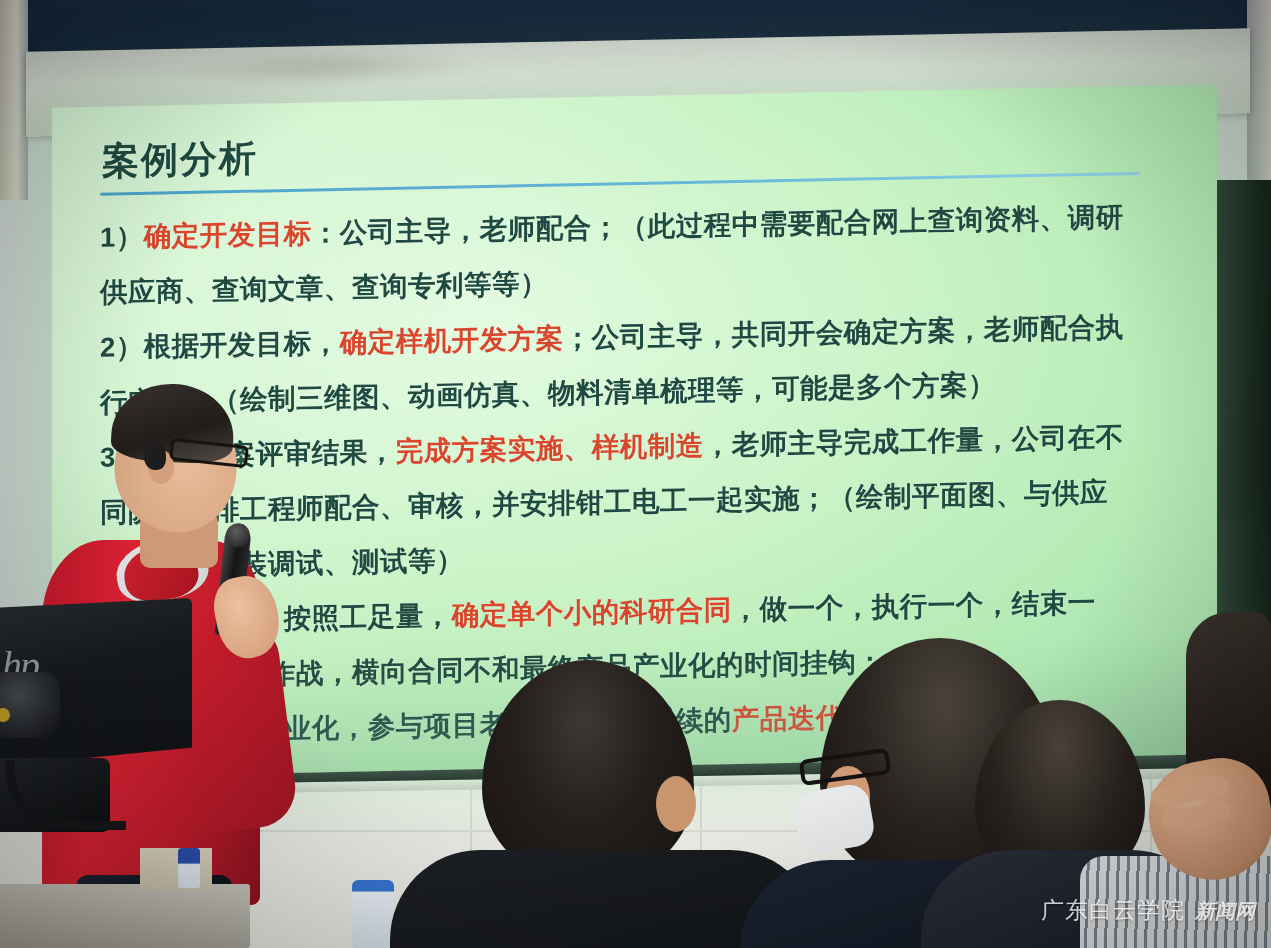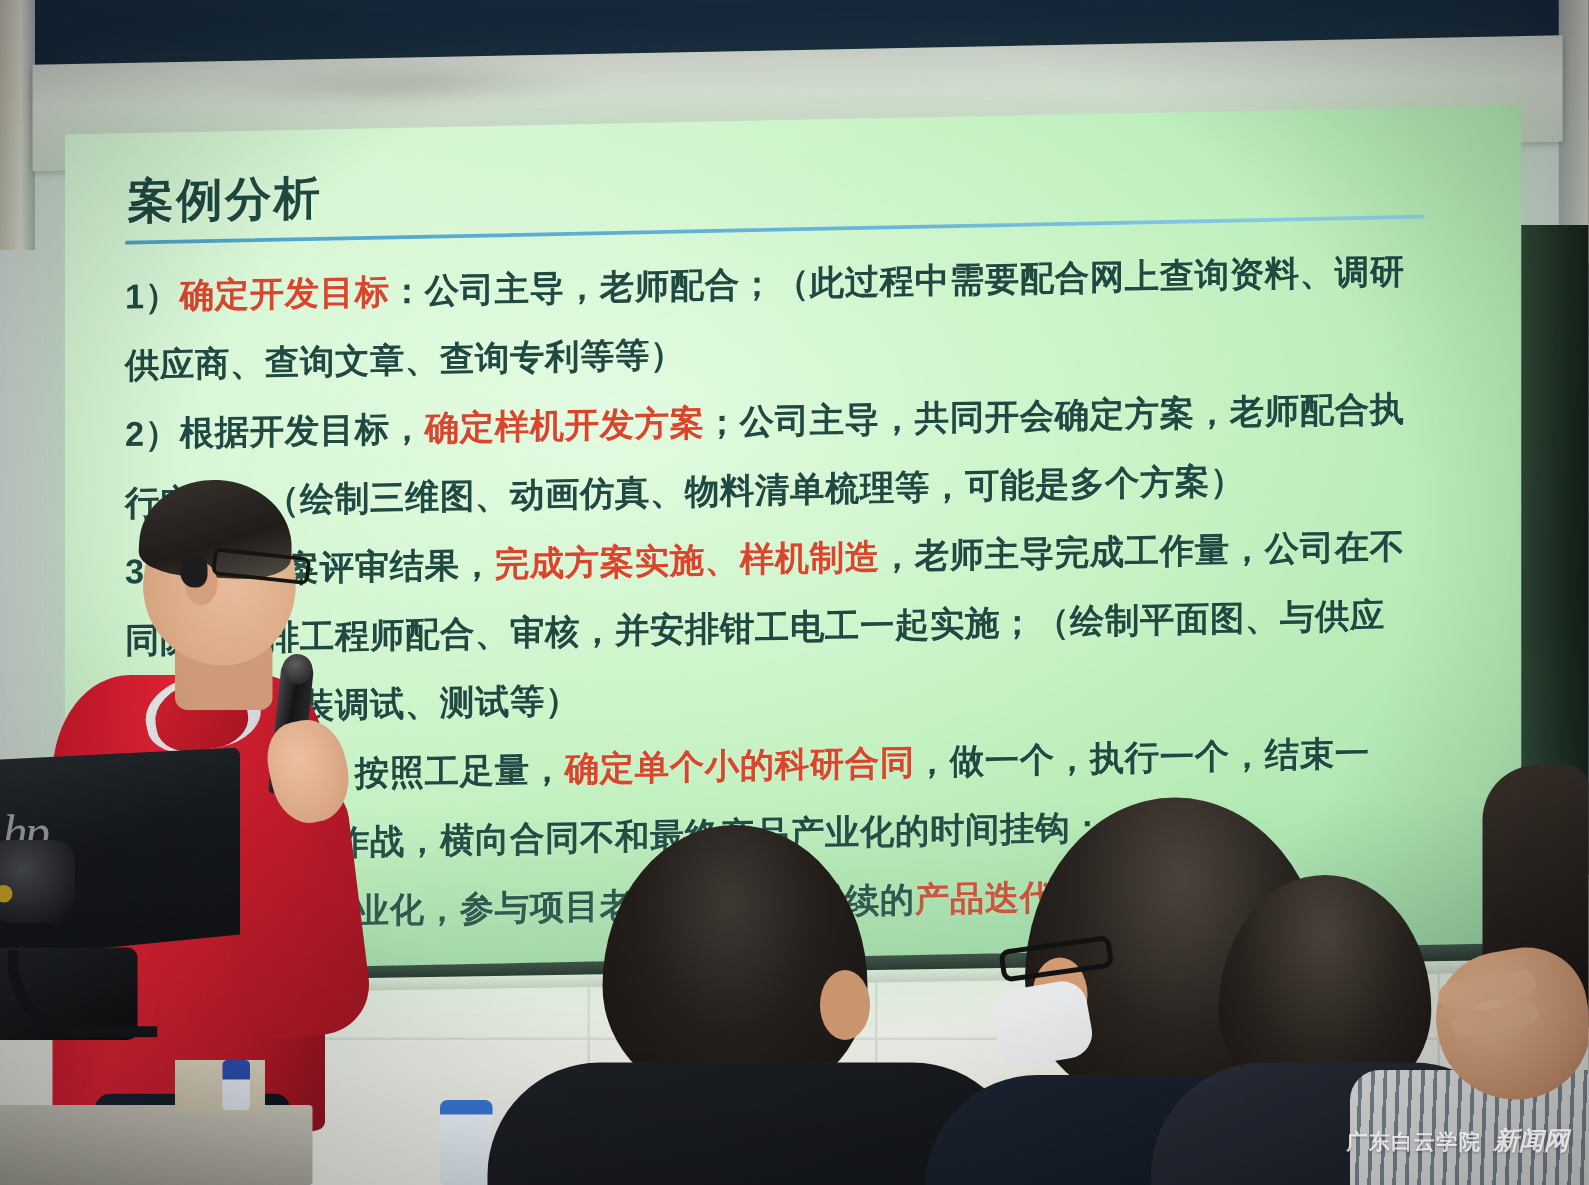--- a/index.html
+++ b/index.html
@@ -278,21 +278,21 @@
   .aud4{position:absolute;left:1186px;top:612px;width:86px;height:210px;
     background:linear-gradient(160deg,#3a322c,#181311);border-radius:44px 20px 0 0;}
 
   
   .watermark{
     position:absolute;right:16px;bottom:22px;
     display:flex;align-items:baseline;gap:10px;
     color:rgba(255,255,255,.78);text-shadow:0 1px 2px rgba(0,0,0,.35);
     pointer-events:none;
   }
-  .wm-1{font-size:17px;letter-spacing:1px;font-weight:bold;}
+  .wm-1{font-size:23px;letter-spacing:1px;}
   .wm-2{font-size:20px;font-family:"Liberation Serif",serif;font-style:italic;font-weight:700;}
 
   
   .vignette{
     position:absolute;inset:0;pointer-events:none;
     background:radial-gradient(ellipse at 50% 45%,rgba(0,0,0,0) 55%,rgba(0,0,0,.30) 100%);
   }
 </style>
 </head>
 <body>

